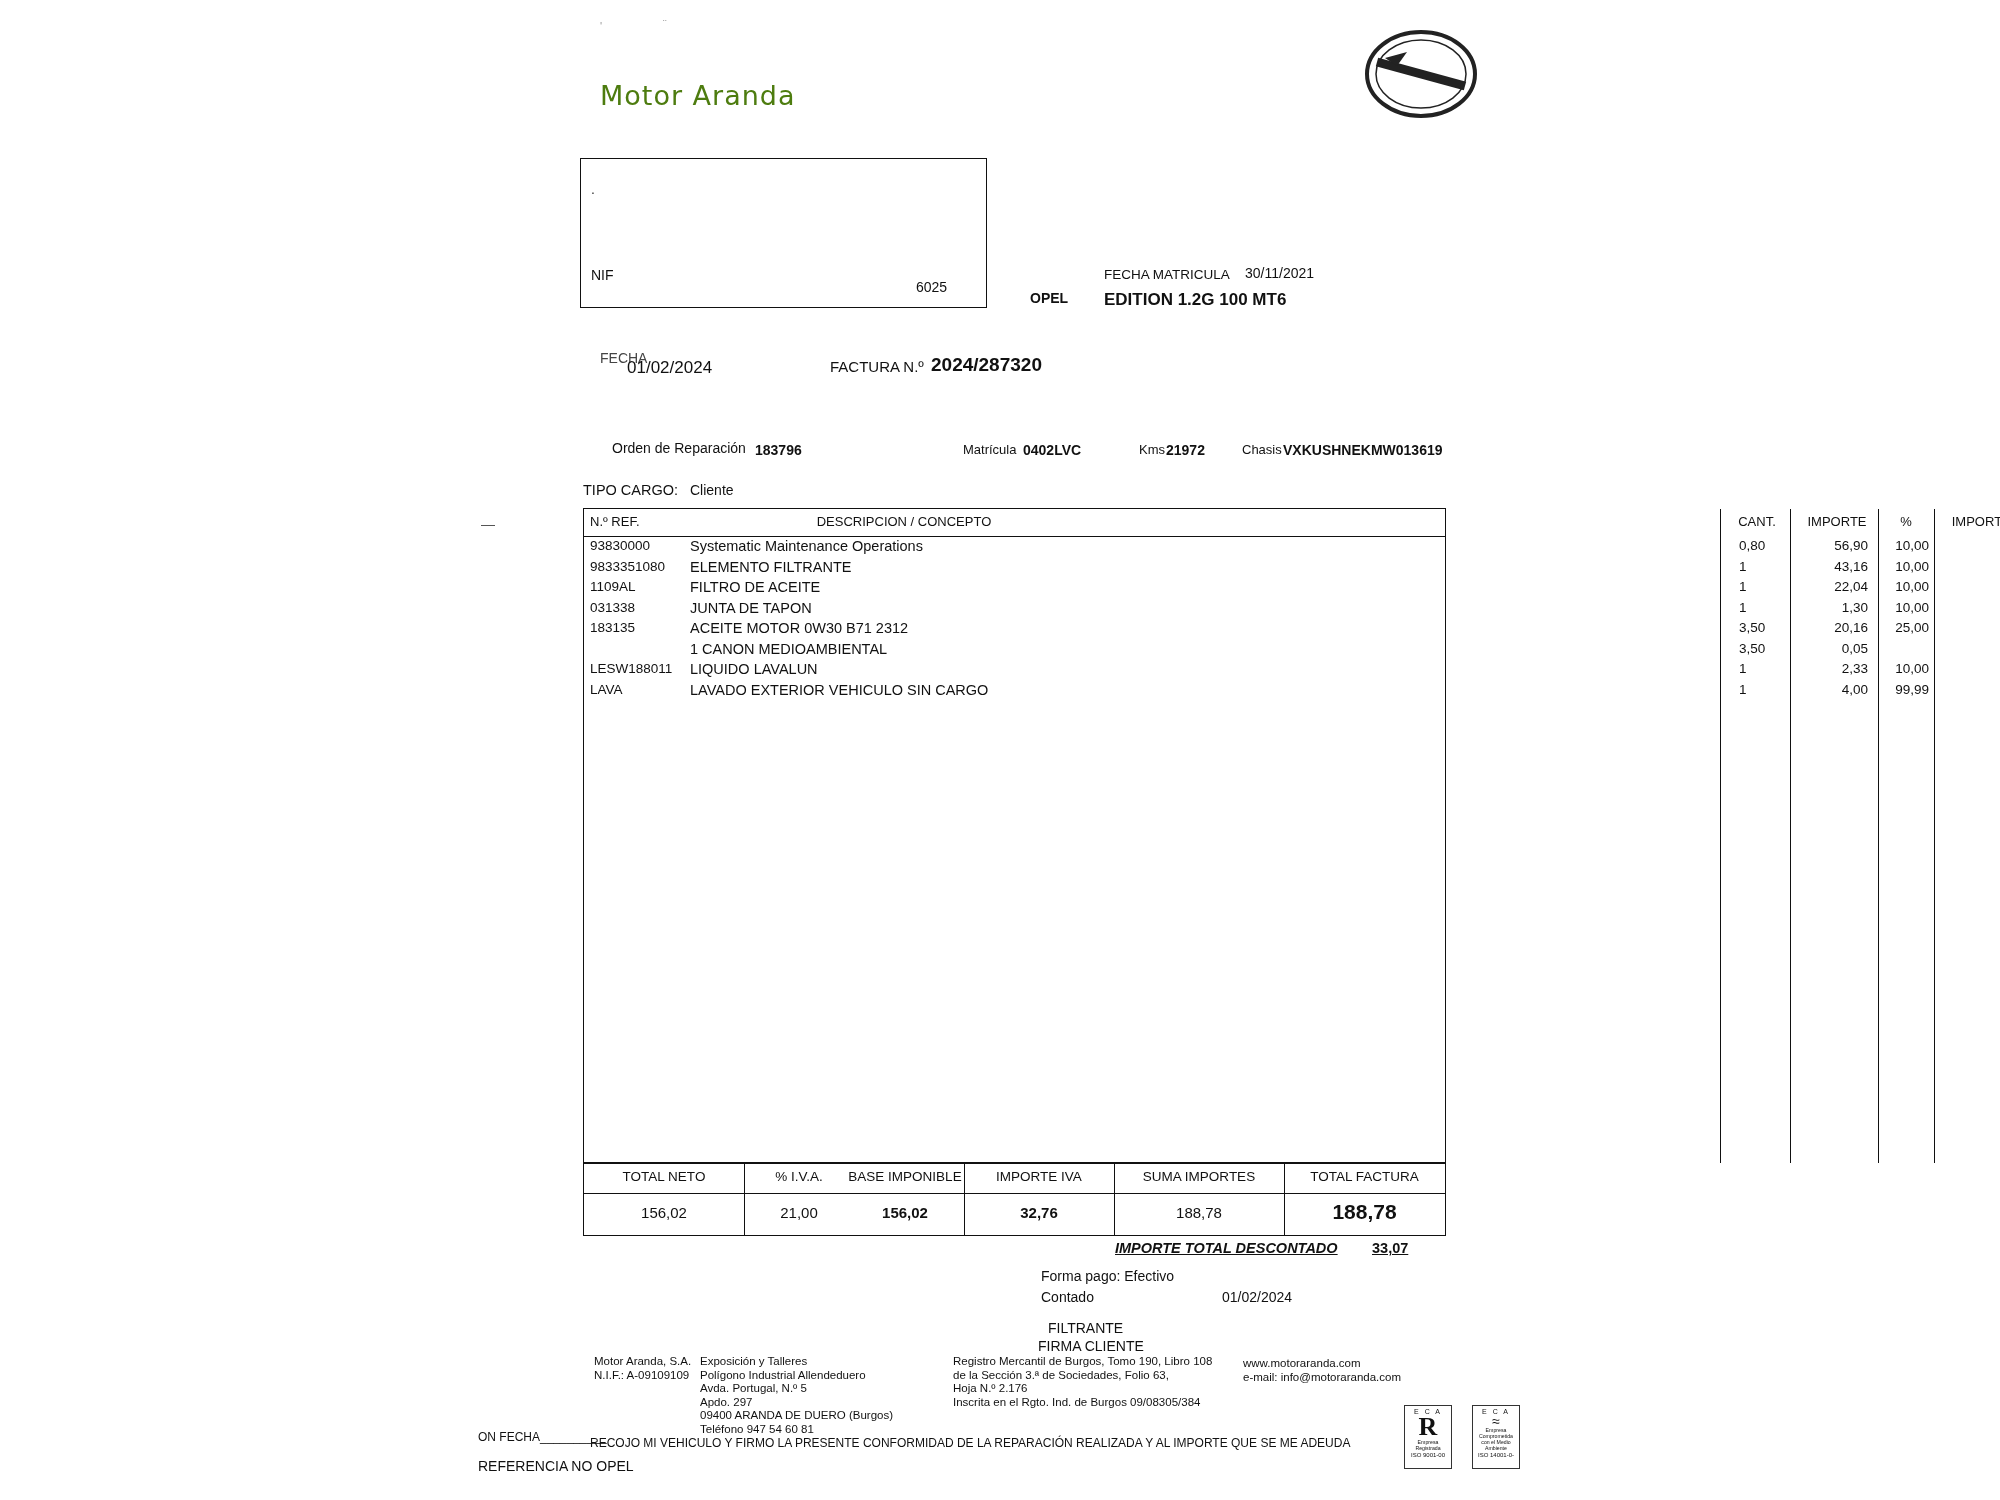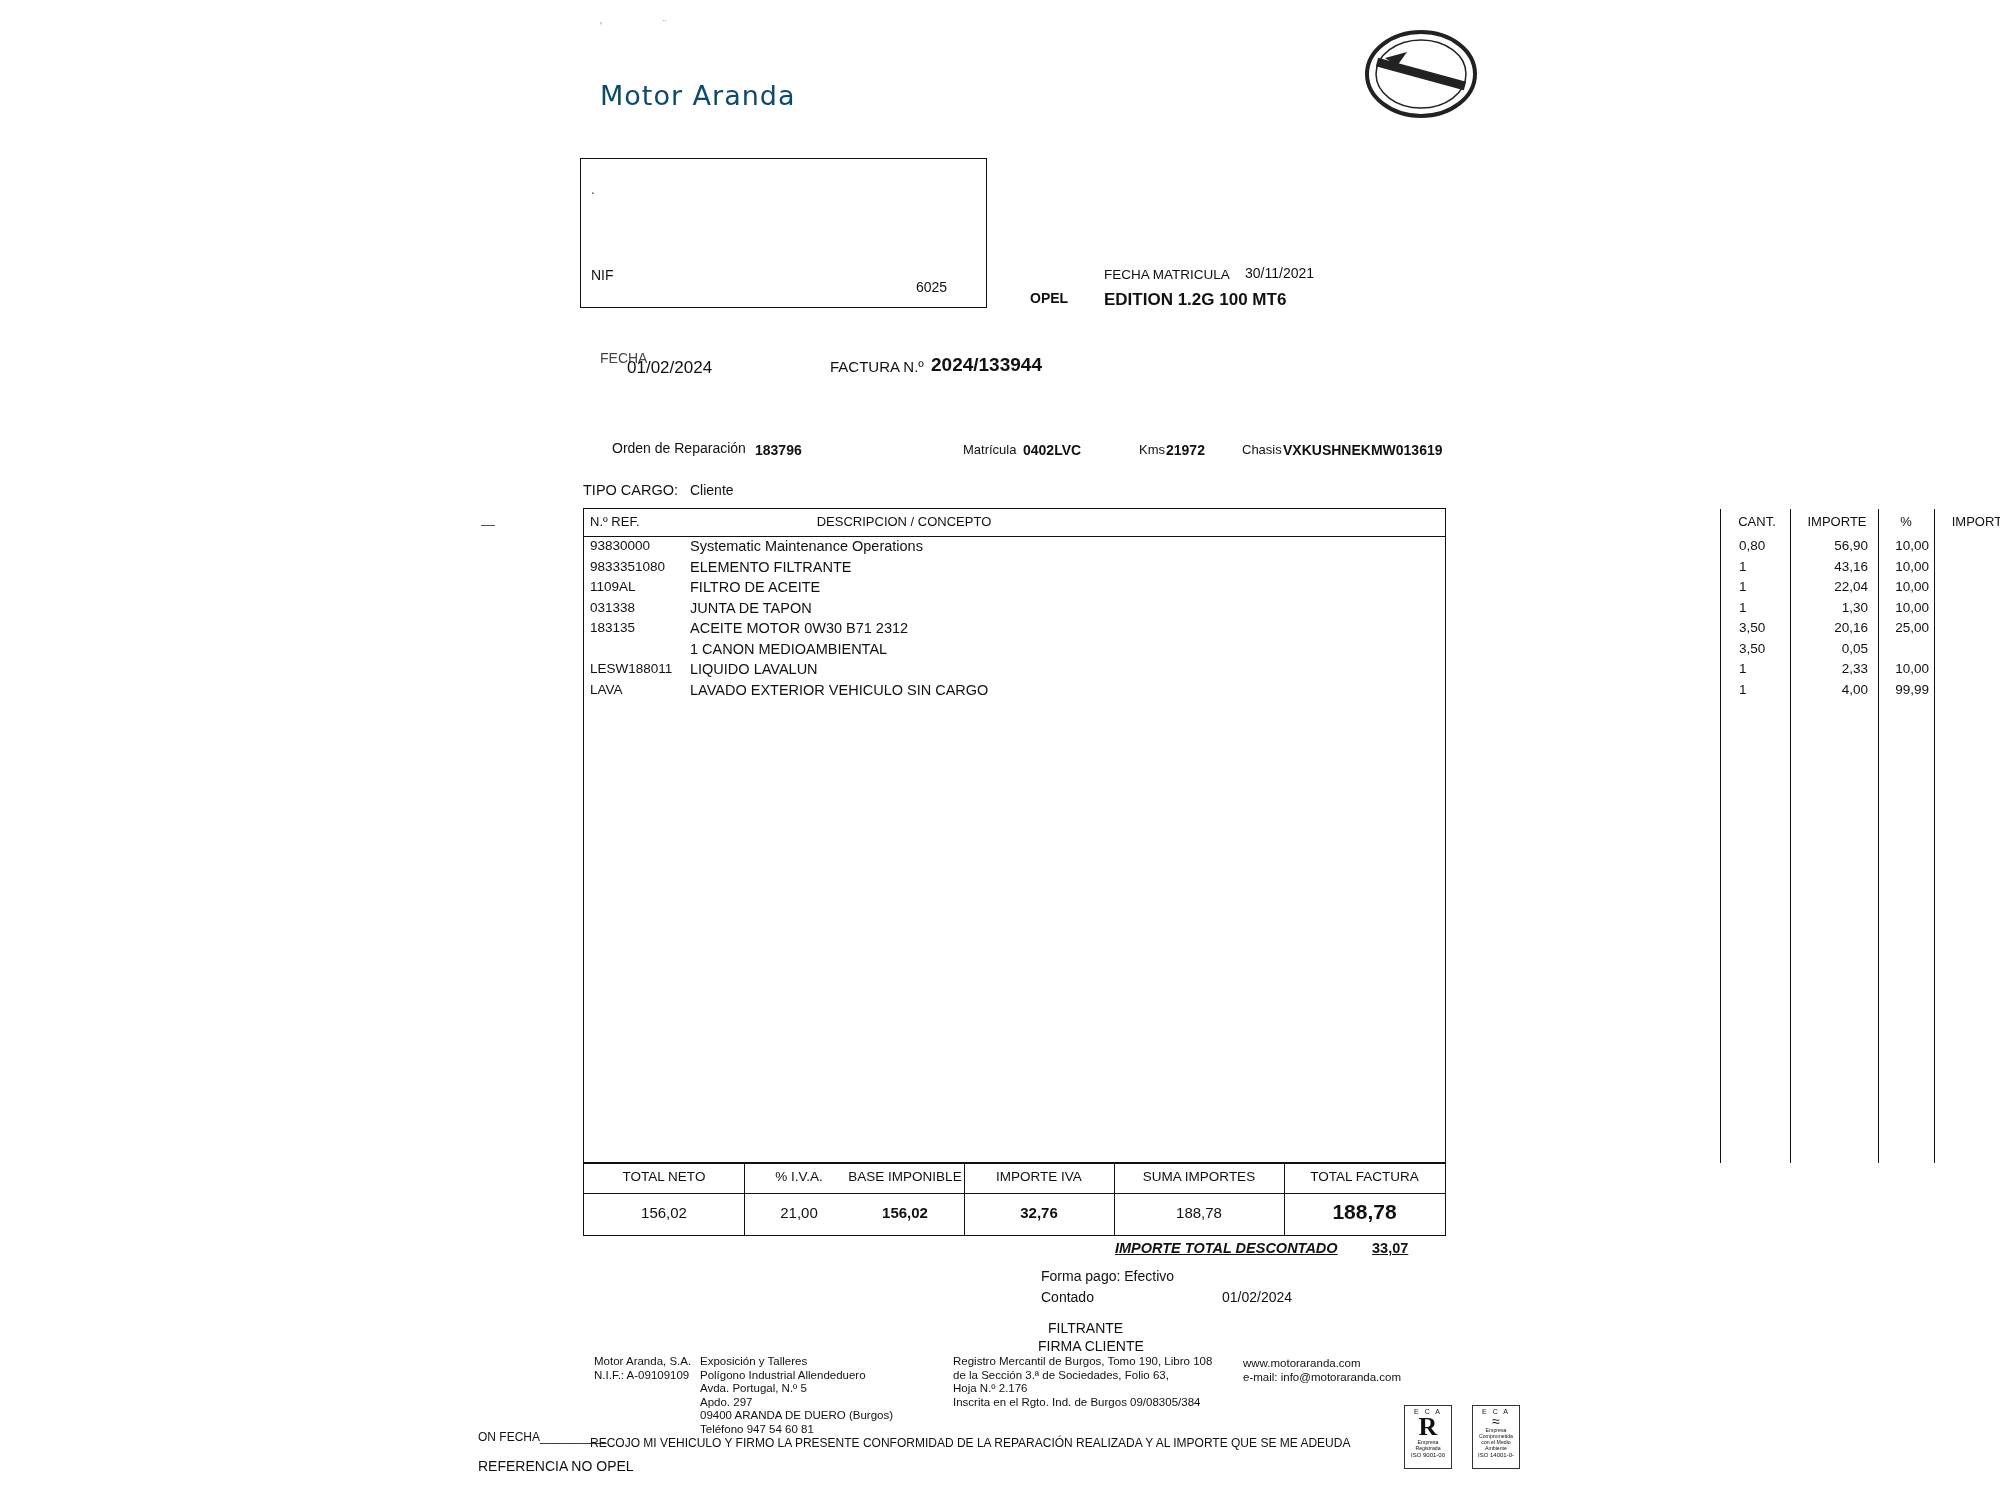--- a/index.html
+++ b/index.html
@@ -9,21 +9,21 @@
     font-family:"Liberation Sans", sans-serif;
     color:#111;
     position:relative;
     overflow:hidden;
   }
   .page{position:absolute;left:0;top:0;width:2000px;height:1500px;}
 
   
   .watermark{
     position:absolute;left:600px;top:80px;
-    font-size:27px;letter-spacing:1px;color:#0c4a6e;
+    font-size:27px;letter-spacing:1px;color:#4d7c0f;
     font-family:"DejaVu Sans", sans-serif;
   }
   .tick1{position:absolute;left:600px;top:20px;font-size:11px;color:#999;}
   .tick2{position:absolute;left:663px;top:18px;font-size:11px;color:#999;}
 
   .opel-logo{position:absolute;left:1363px;top:28px;width:116px;height:92px;}
 
   
   .client-box{
     position:absolute;left:580px;top:158px;width:405px;height:148px;
@@ -137,21 +137,21 @@
   </div>
 
   <div class="opel-word">OPEL</div>
   <div class="fm-label">FECHA MATRICULA</div>
   <div class="fm-value">30/11/2021</div>
   <div class="model-value">EDITION 1.2G 100 MT6</div>
 
   <div class="fecha-strike">FECHA</div>
   <div class="fecha-value">01/02/2024</div>
   <div class="factura-label">FACTURA N.º</div>
-  <div class="factura-value">2024/133944</div>
+  <div class="factura-value">2024/287320</div>
 
   <div class="or-label">Orden de Reparación</div>
   <div class="or-value">183796</div>
   <div class="mat-label">Matrícula</div>
   <div class="mat-value">0402LVC</div>
   <div class="km-label">Kms</div>
   <div class="km-value">21972</div>
   <div class="chasis-label">Chasis</div>
   <div class="chasis-value">VXKUSHNEKMW013619</div>
 

